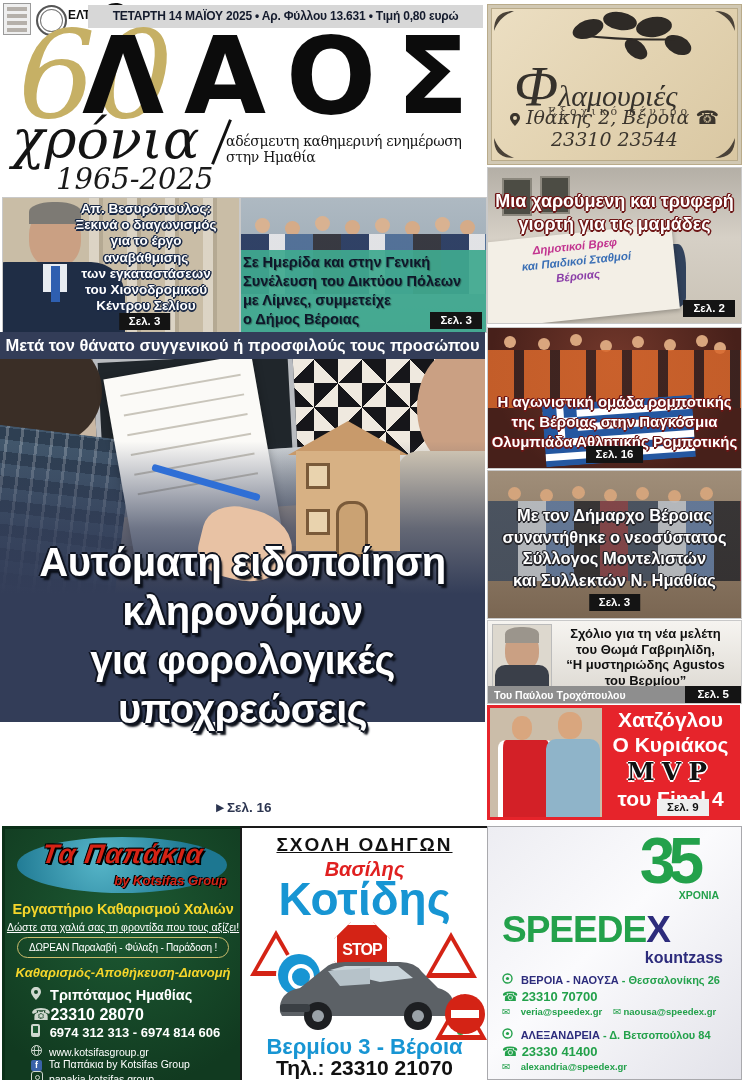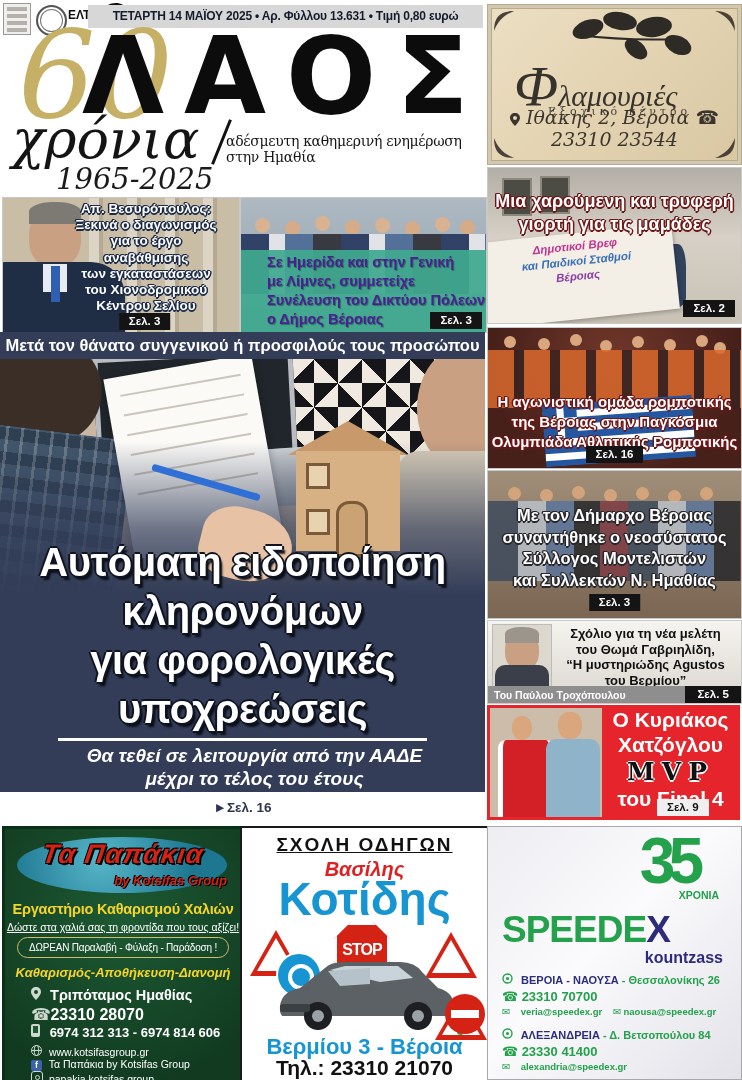--- a/index.html
+++ b/index.html
@@ -76,24 +76,24 @@
   
   .vz{left:2px;top:197px;width:236px;height:134px;background:#c9bda6;}
   .vz-cols{position:absolute;right:0;top:0;width:150px;height:100%;
            background:repeating-linear-gradient(90deg,rgba(255,255,255,.35) 0 10px,rgba(120,110,90,.25) 10px 14px,transparent 14px 38px);}
   .lm{left:240px;top:197px;width:245px;height:134px;background:linear-gradient(180deg,#aeb9c2,#8fa0ac);}
   .lm-heads{position:absolute;left:14px;top:20px;width:15px;height:15px;border-radius:50%;background:#d9b291;
             box-shadow:30px 3px 0 #d5ab88,60px -2px 0 #d9b291,90px 2px 0 #d5ab88,120px 0 0 #d9b291,150px 3px 0 #d5ab88,180px -1px 0 #d9b291,205px 2px 0 #d5ab88;}
   .lm-bodies{position:absolute;left:0;right:0;top:36px;height:60px;opacity:.9;
              background:repeating-linear-gradient(90deg,#23355c 0 28px,#e8e8ea 28px 44px,#4a6a94 44px 72px,#2c2c34 72px 100px);}
   .lm-ov{position:absolute;left:0;right:0;top:52px;bottom:0;background:rgba(63,169,143,.93);}
-  .lm-ov div{margin-left:26px;font-size:14.5px;line-height:19px;font-weight:bold;color:#4c1d95;text-shadow:1px 1px 1px rgba(0,0,0,.35);}
-
-  
-  .main{left:0;top:332px;width:485px;height:460px;background:#333d58;}
+  .lm-ov div{margin-left:2px;font-size:14.5px;line-height:19px;font-weight:bold;color:#0f172a;text-shadow:1px 1px 1px rgba(0,0,0,.35);}
+
+  
+  .main{left:0;top:332px;width:485px;height:390px;background:#333d58;}
   .kicker{position:absolute;left:0;right:0;top:0;height:27px;line-height:27px;text-align:center;
           color:#fff;font-weight:bold;font-size:16.5px;}
   .mphoto{position:absolute;left:0;right:0;top:27px;height:235px;background:#c9b7a3;overflow:hidden;}
   .mphoto::after{content:"";position:absolute;inset:0;
      background:linear-gradient(180deg,rgba(51,61,88,0) 35%,rgba(51,61,88,.7) 72%,#333d58 100%);}
   .headline{position:absolute;left:0;right:0;top:206px;text-align:center;color:#fff;font-weight:bold;
             font-size:40px;line-height:49px;letter-spacing:-.5px;z-index:3;
             text-shadow:2px 0 #0f1420,-2px 0 #0f1420,0 2px #0f1420,0 -2px #0f1420,3px 4px 2px #0b0f18;}
   .mrule{position:absolute;left:58px;right:58px;height:3px;background:#fff;z-index:3;}
   .subhead{position:absolute;left:0;right:0;top:412px;text-align:center;color:#fff;font-weight:bold;
@@ -328,22 +328,22 @@
   </div>
 
   <div class="abs mv">
     <div class="mv-photo">
       <div style="position:absolute;left:22px;top:8px;width:20px;height:24px;background:#d9a67e;border-radius:45%"></div>
       <div style="position:absolute;left:8px;top:32px;width:46px;height:80px;background:#d32027;border-left:5px solid #fff;border-right:5px solid #fff;border-radius:8px 8px 0 0"></div>
       <div style="position:absolute;left:68px;top:4px;width:24px;height:27px;background:#d9a67e;border-radius:45%"></div>
       <div style="position:absolute;left:56px;top:31px;width:54px;height:82px;background:#8fb4c9;border-radius:10px 10px 0 0"></div>
     </div>
     <div class="mv-text">
+      <div style="font-size:21px;line-height:25px">Χατζόγλου</div>
       <div style="font-size:21px;line-height:25px">Ο Κυριάκος</div>
-      <div style="font-size:21px;line-height:25px">Χατζόγλου</div>
       <div style="font-family:'DejaVu Serif',serif;font-size:25px;line-height:29px;letter-spacing:7px;color:#111;text-shadow:1.5px 0 #fff,-1.5px 0 #fff,0 1.5px #fff,0 -1.5px #fff">MVP</div>
       <div style="font-size:21px;line-height:25px">του Final 4</div>
     </div>
     <span class="pbadge" style="left:170px;bottom:4px;background:#efefef;color:#111">Σελ. 9</span>
   </div>
 
   <div class="abs photo vz">
     <div class="vz-cols"></div>
     <div style="position:absolute;left:26px;top:10px;width:52px;height:60px;background:#caa083;border-radius:45%"></div>
     <div style="position:absolute;left:26px;top:4px;width:52px;height:22px;background:#7d7a74;border-radius:45% 45% 0 0"></div>
@@ -360,22 +360,22 @@
       <div>Κέντρου Σελίου</div>
     </div>
     <span class="pbadge" style="left:60%;transform:translateX(-50%);bottom:2px">Σελ. 3</span>
   </div>
 
   <div class="abs photo lm">
     <div class="lm-heads"></div>
     <div class="lm-bodies"></div>
     <div class="lm-ov">
       <div style="margin-top:3px">Σε Ημερίδα και στην Γενική</div>
+      <div>Συνέλευση του Δικτύου Πόλεων</div>
       <div>με Λίμνες, συμμετείχε</div>
-      <div>Συνέλευση του Δικτύου Πόλεων</div>
       <div>ο Δήμος Βέροιας</div>
     </div>
     <span class="pbadge" style="right:4px;bottom:3px">Σελ. 3</span>
   </div>
 
   <div class="abs main">
     <div class="kicker">Μετά τον θάνατο συγγενικού ή προσφιλούς τους προσώπου</div>
     <div class="mphoto">
       <div class="mp-rug"></div>
       <div class="mp-table"></div>

